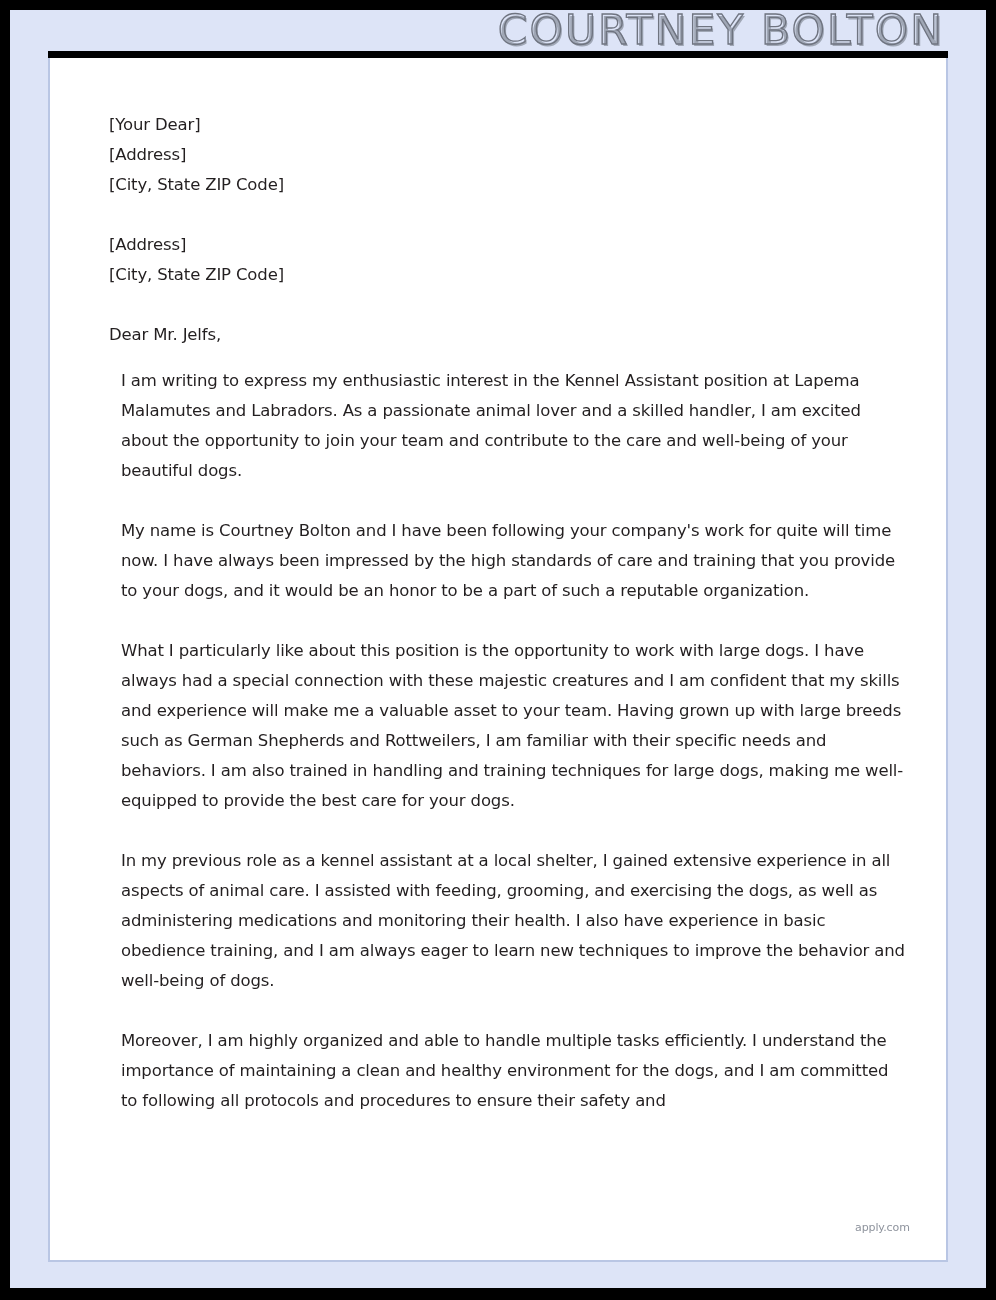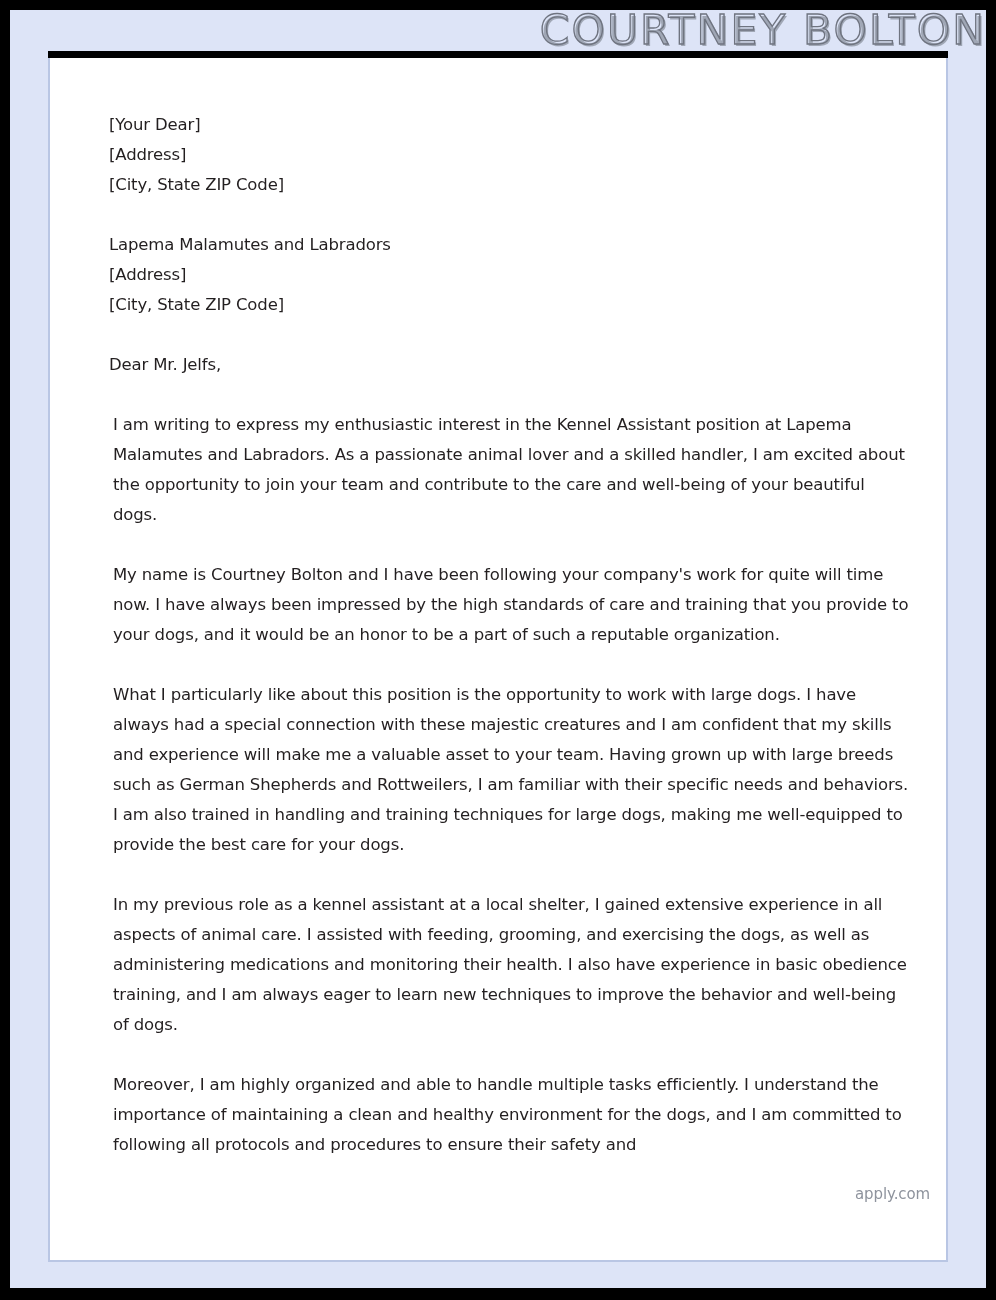--- a/index.html
+++ b/index.html
@@ -37,20 +37,21 @@
   
   #header-band {
     position: absolute;
     left: 0;
     top: 0;
     width: 976px;
     height: 41px;
     display: flex;
     align-items: flex-end;
     justify-content: flex-end;
+    padding-right: 42px;
     box-sizing: border-box;
   }
   #header-name {
     font-family: "DejaVu Sans", sans-serif;
     font-size: 40px;
     line-height: 42px;
     letter-spacing: 2.0px;
     font-weight: 400;
     color: transparent;
     -webkit-text-stroke: 1.3px #6f7480;
@@ -98,34 +99,34 @@
     letter-spacing: -0.15px;
   }
   #letter .addr-line {
     display: block;
     white-space: nowrap;
   }
   #letter .blk {
     margin: 0 0 30px 0;
   }
   #letter .para {
-    margin: 0 0 30px 4px;
+    margin: 0 0 30px 12px;
     text-align: left;
   }
   #letter .salutation {
-    margin: 0 0 30px 0;
+    margin: 0 0 16px 0;
   }
 
   
   #watermark {
     position: absolute;
     left: 845px;
-    top: 1178px;
+    top: 1211px;
     font-family: "DejaVu Sans", sans-serif;
-    font-size: 15px;
+    font-size: 11px;
     line-height: 13px;
     color: #8e939d;
     white-space: nowrap;
     letter-spacing: -0.1px;
     text-align: right;
   }
 </style>
 </head>
 <body>
 
@@ -142,21 +143,20 @@
 
     <div id="letter">
 
       <div class="blk">
         <span class="addr-line">[Your Dear]</span>
         <span class="addr-line">[Address]</span>
         <span class="addr-line">[City, State ZIP Code]</span>
       </div>
 
       <div class="blk">
-        <span class="addr-line">Lapema Malamutes and Labradors</span>
         <span class="addr-line">[Address]</span>
         <span class="addr-line">[City, State ZIP Code]</span>
       </div>
 
       <p class="salutation">Dear Mr. Jelfs,</p>
 
       <p class="para">I am writing to express my enthusiastic interest in the Kennel Assistant position at Lapema Malamutes and Labradors. As a passionate animal lover and a skilled handler, I am excited about the opportunity to join your team and contribute to the care and well-being of your beautiful dogs.</p>
       <p class="para">My name is Courtney Bolton and I have been following your company's work for quite will time now. I have always been impressed by the high standards of care and training that you provide to your dogs, and it would be an honor to be a part of such a reputable organization.</p>
       <p class="para">What I particularly like about this position is the opportunity to work with large dogs. I have always had a special connection with these majestic creatures and I am confident that my skills and experience will make me a valuable asset to your team. Having grown up with large breeds such as German Shepherds and Rottweilers, I am familiar with their specific needs and behaviors. I am also trained in handling and training techniques for large dogs, making me well-equipped to provide the best care for your dogs.</p>
       <p class="para">In my previous role as a kennel assistant at a local shelter, I gained extensive experience in all aspects of animal care. I assisted with feeding, grooming, and exercising the dogs, as well as administering medications and monitoring their health. I also have experience in basic obedience training, and I am always eager to learn new techniques to improve the behavior and well-being of dogs.</p>

